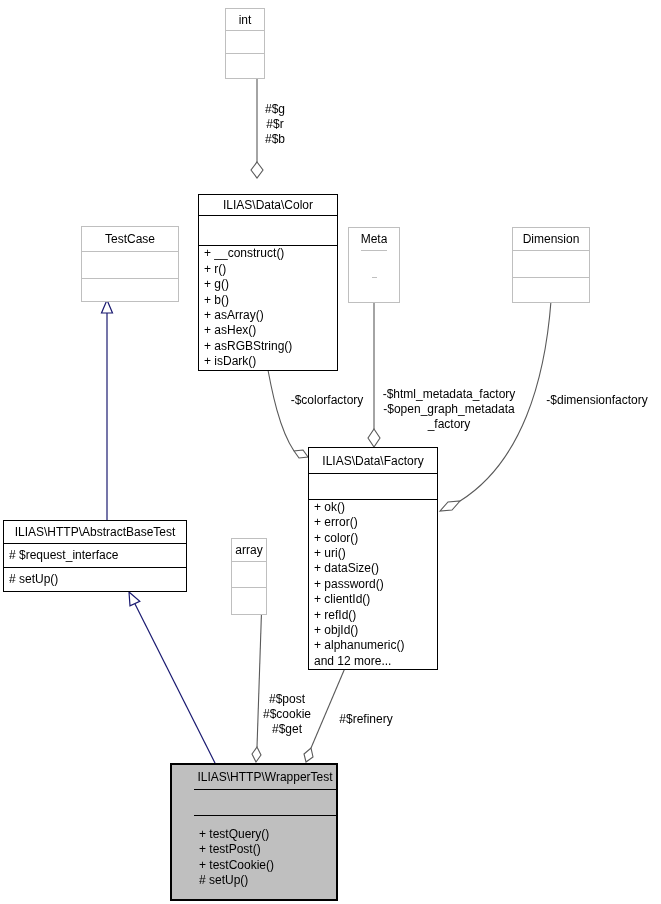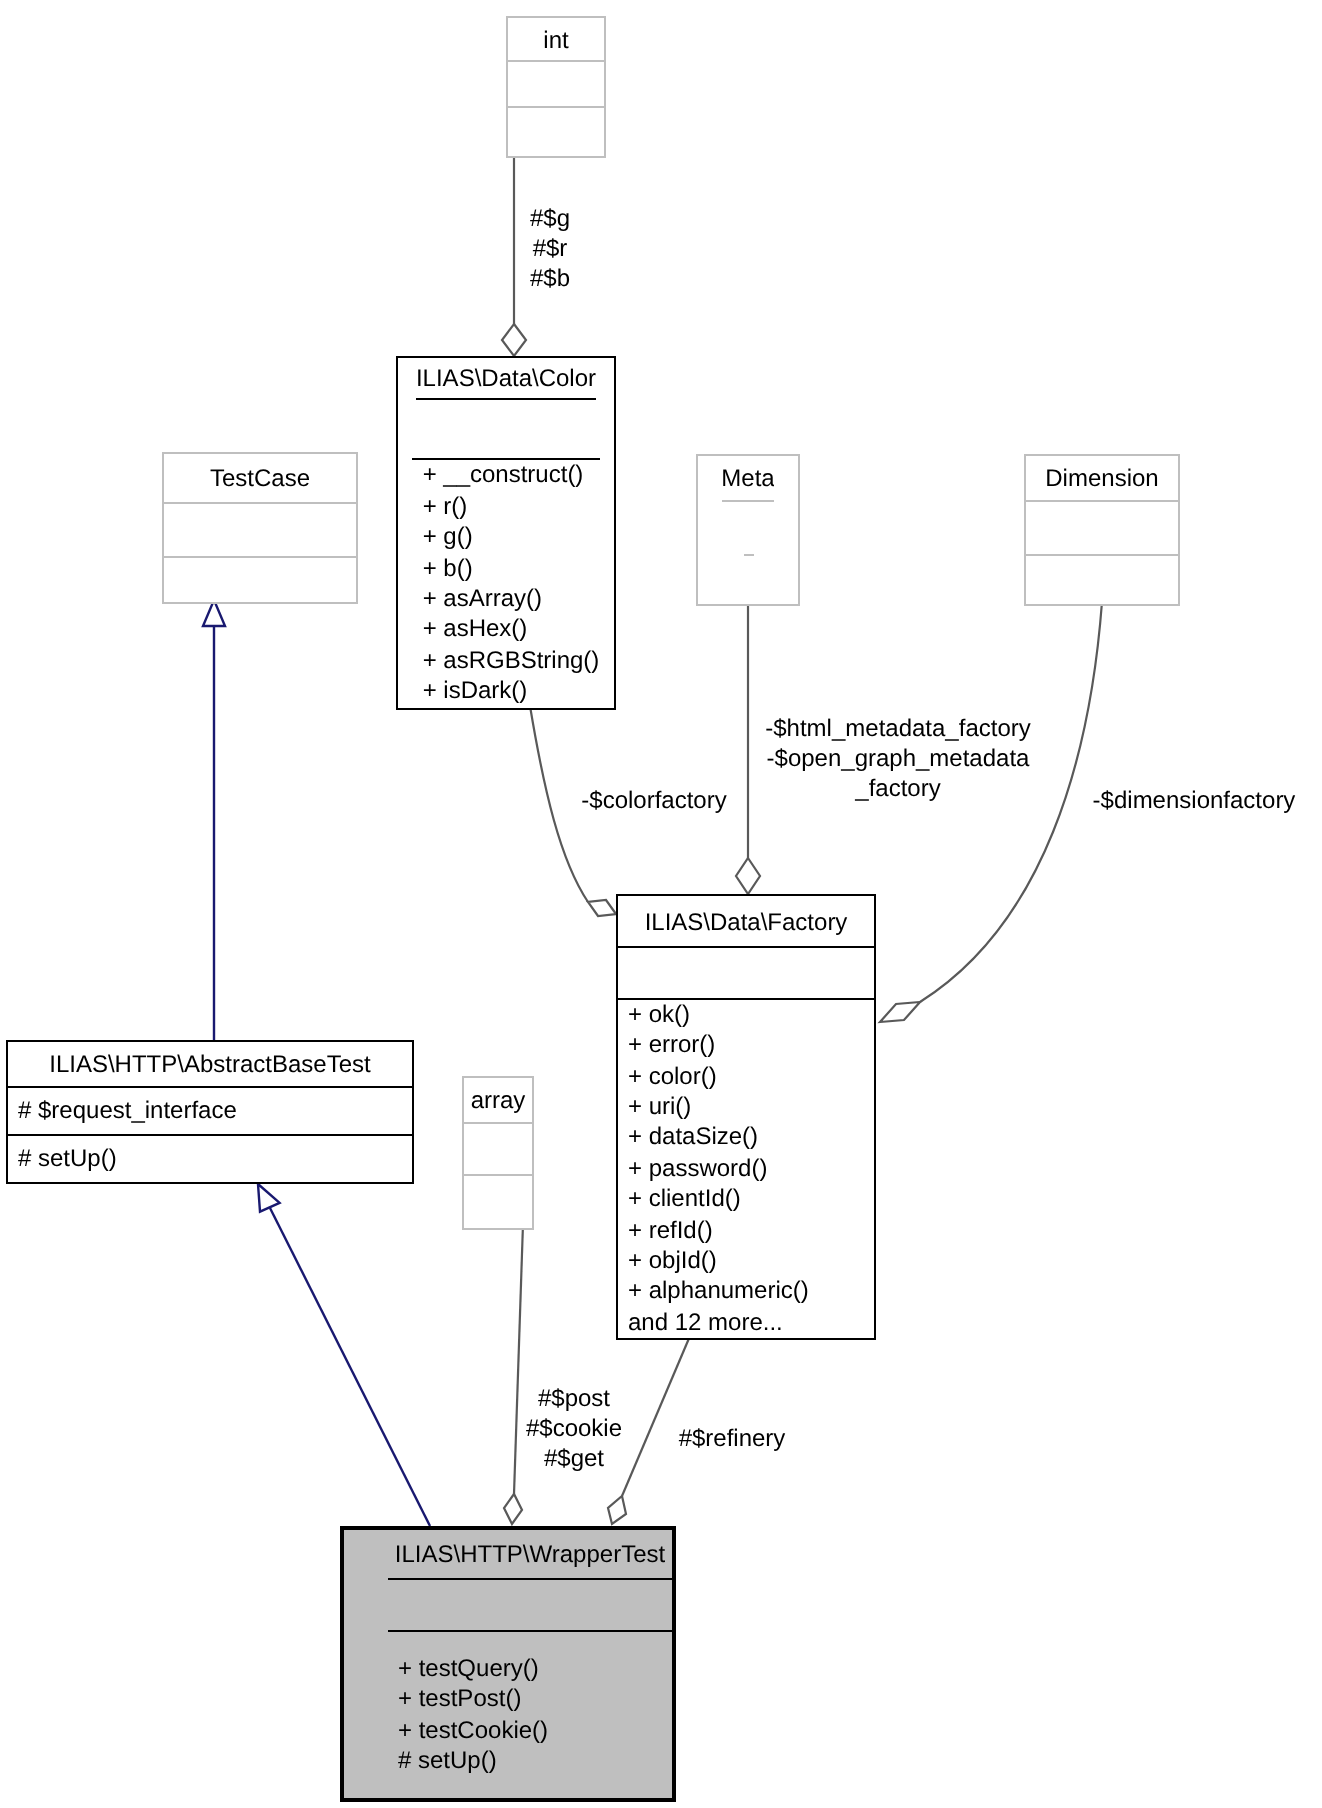--- a/index.html
+++ b/index.html
@@ -75,26 +75,26 @@
       <polygon points="107,300 112.5,313 101.5,313" fill="#ffffff" stroke="#191970" stroke-width="1.2"></polygon>
     </g>
 
     <g class="inh">
       <path d="M215,763 L135,604" fill="none" stroke="#191970" stroke-width="1.2"></path>
       <polygon points="129,592 139.8,601.4 130,605.8" fill="#ffffff" stroke="#191970" stroke-width="1.2"></polygon>
     </g>
   </svg>
 
   <div id="nodes">
-      <div class="node external" style="left: 253px; top: 8px; width: 50px;">
+      <div class="node external" style="left: 225px; top: 8px; width: 40px;">
         <div class="title" style="height: 22px;">int</div>
         <div class="sec" style="height: 22px;"></div>
         <div class="sec" style="height: 25px;"></div>
       </div>
-      <div class="node ilias" style="left: 198px; top: 178px; width: 110px; align-items: center;">
+      <div class="node ilias" style="left: 198px; top: 194px; width: 140px;">
         <div class="title" style="height: 21px;">ILIAS\Data\Color</div>
         <div class="sec" style="height: 29px;"></div>
         <div class="sec" style="height: 125px;">
           <div>+ __construct()</div>
           <div>+ r()</div>
           <div>+ g()</div>
           <div>+ b()</div>
           <div>+ asArray()</div>
           <div>+ asHex()</div>
           <div>+ asRGBString()</div>
@@ -126,21 +126,21 @@
           <div>+ uri()</div>
           <div>+ dataSize()</div>
           <div>+ password()</div>
           <div>+ clientId()</div>
           <div>+ refId()</div>
           <div>+ objId()</div>
           <div>+ alphanumeric()</div>
           <div>and 12 more...</div>
         </div>
       </div>
-      <div class="node ilias" style="left: 3px; top: 520px; width: 204px;">
+      <div class="node ilias" style="left: 3px; top: 520px; width: 184px;">
         <div class="title" style="height: 23px;">ILIAS\HTTP\AbstractBaseTest</div>
         <div class="sec" style="height: 23px;">
           <div># $request_interface</div>
         </div>
         <div class="sec" style="height: 24px;">
           <div># setUp()</div>
         </div>
       </div>
       <div class="node external" style="left: 231px; top: 538px; width: 36px;">
         <div class="title" style="height: 23px;">array</div>
@@ -160,21 +160,21 @@
     </div>
   <div id="labels">
       <div class="edge-label" style="left: 275px; top: 102px;">
         <div>#$g</div>
         <div>#$r</div>
         <div>#$b</div>
       </div>
       <div class="edge-label" style="left: 327px; top: 393px;">
         <div>-$colorfactory</div>
       </div>
-      <div class="edge-label" style="left: 449px; top: 357px;">
+      <div class="edge-label" style="left: 449px; top: 387px;">
         <div>-$html_metadata_factory</div>
         <div>-$open_graph_metadata</div>
         <div>_factory</div>
       </div>
       <div class="edge-label" style="left: 597px; top: 393px;">
         <div>-$dimensionfactory</div>
       </div>
       <div class="edge-label" style="left: 287px; top: 692px;">
         <div>#$post</div>
         <div>#$cookie</div>

